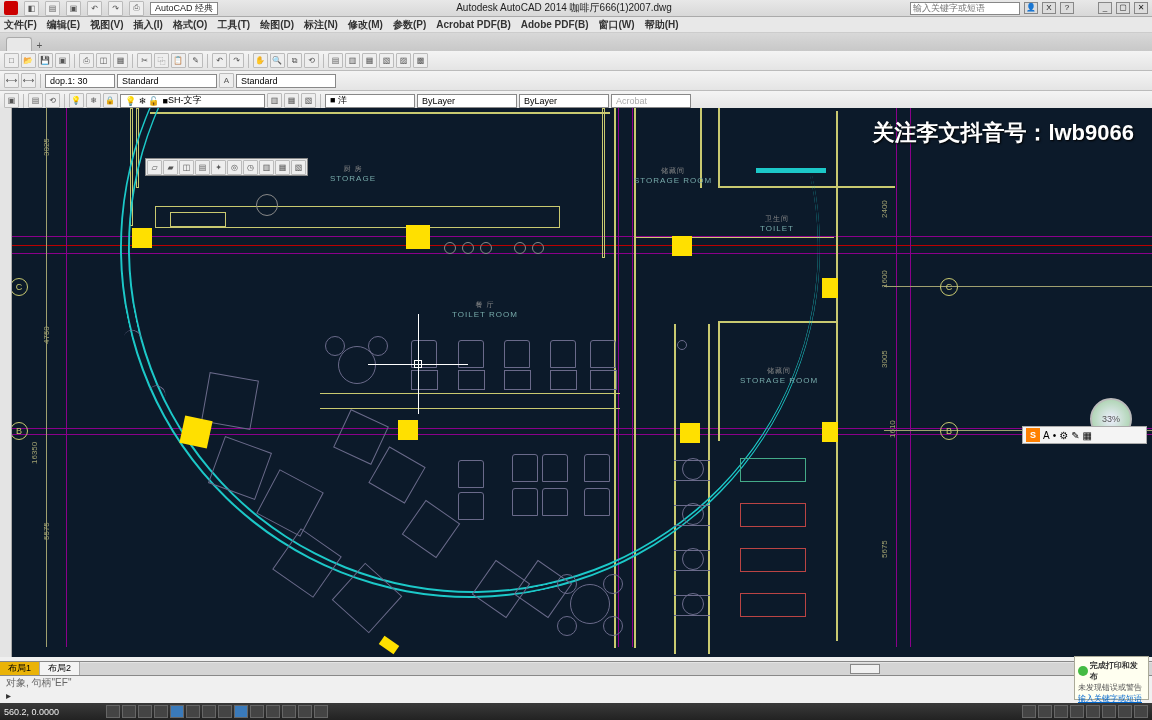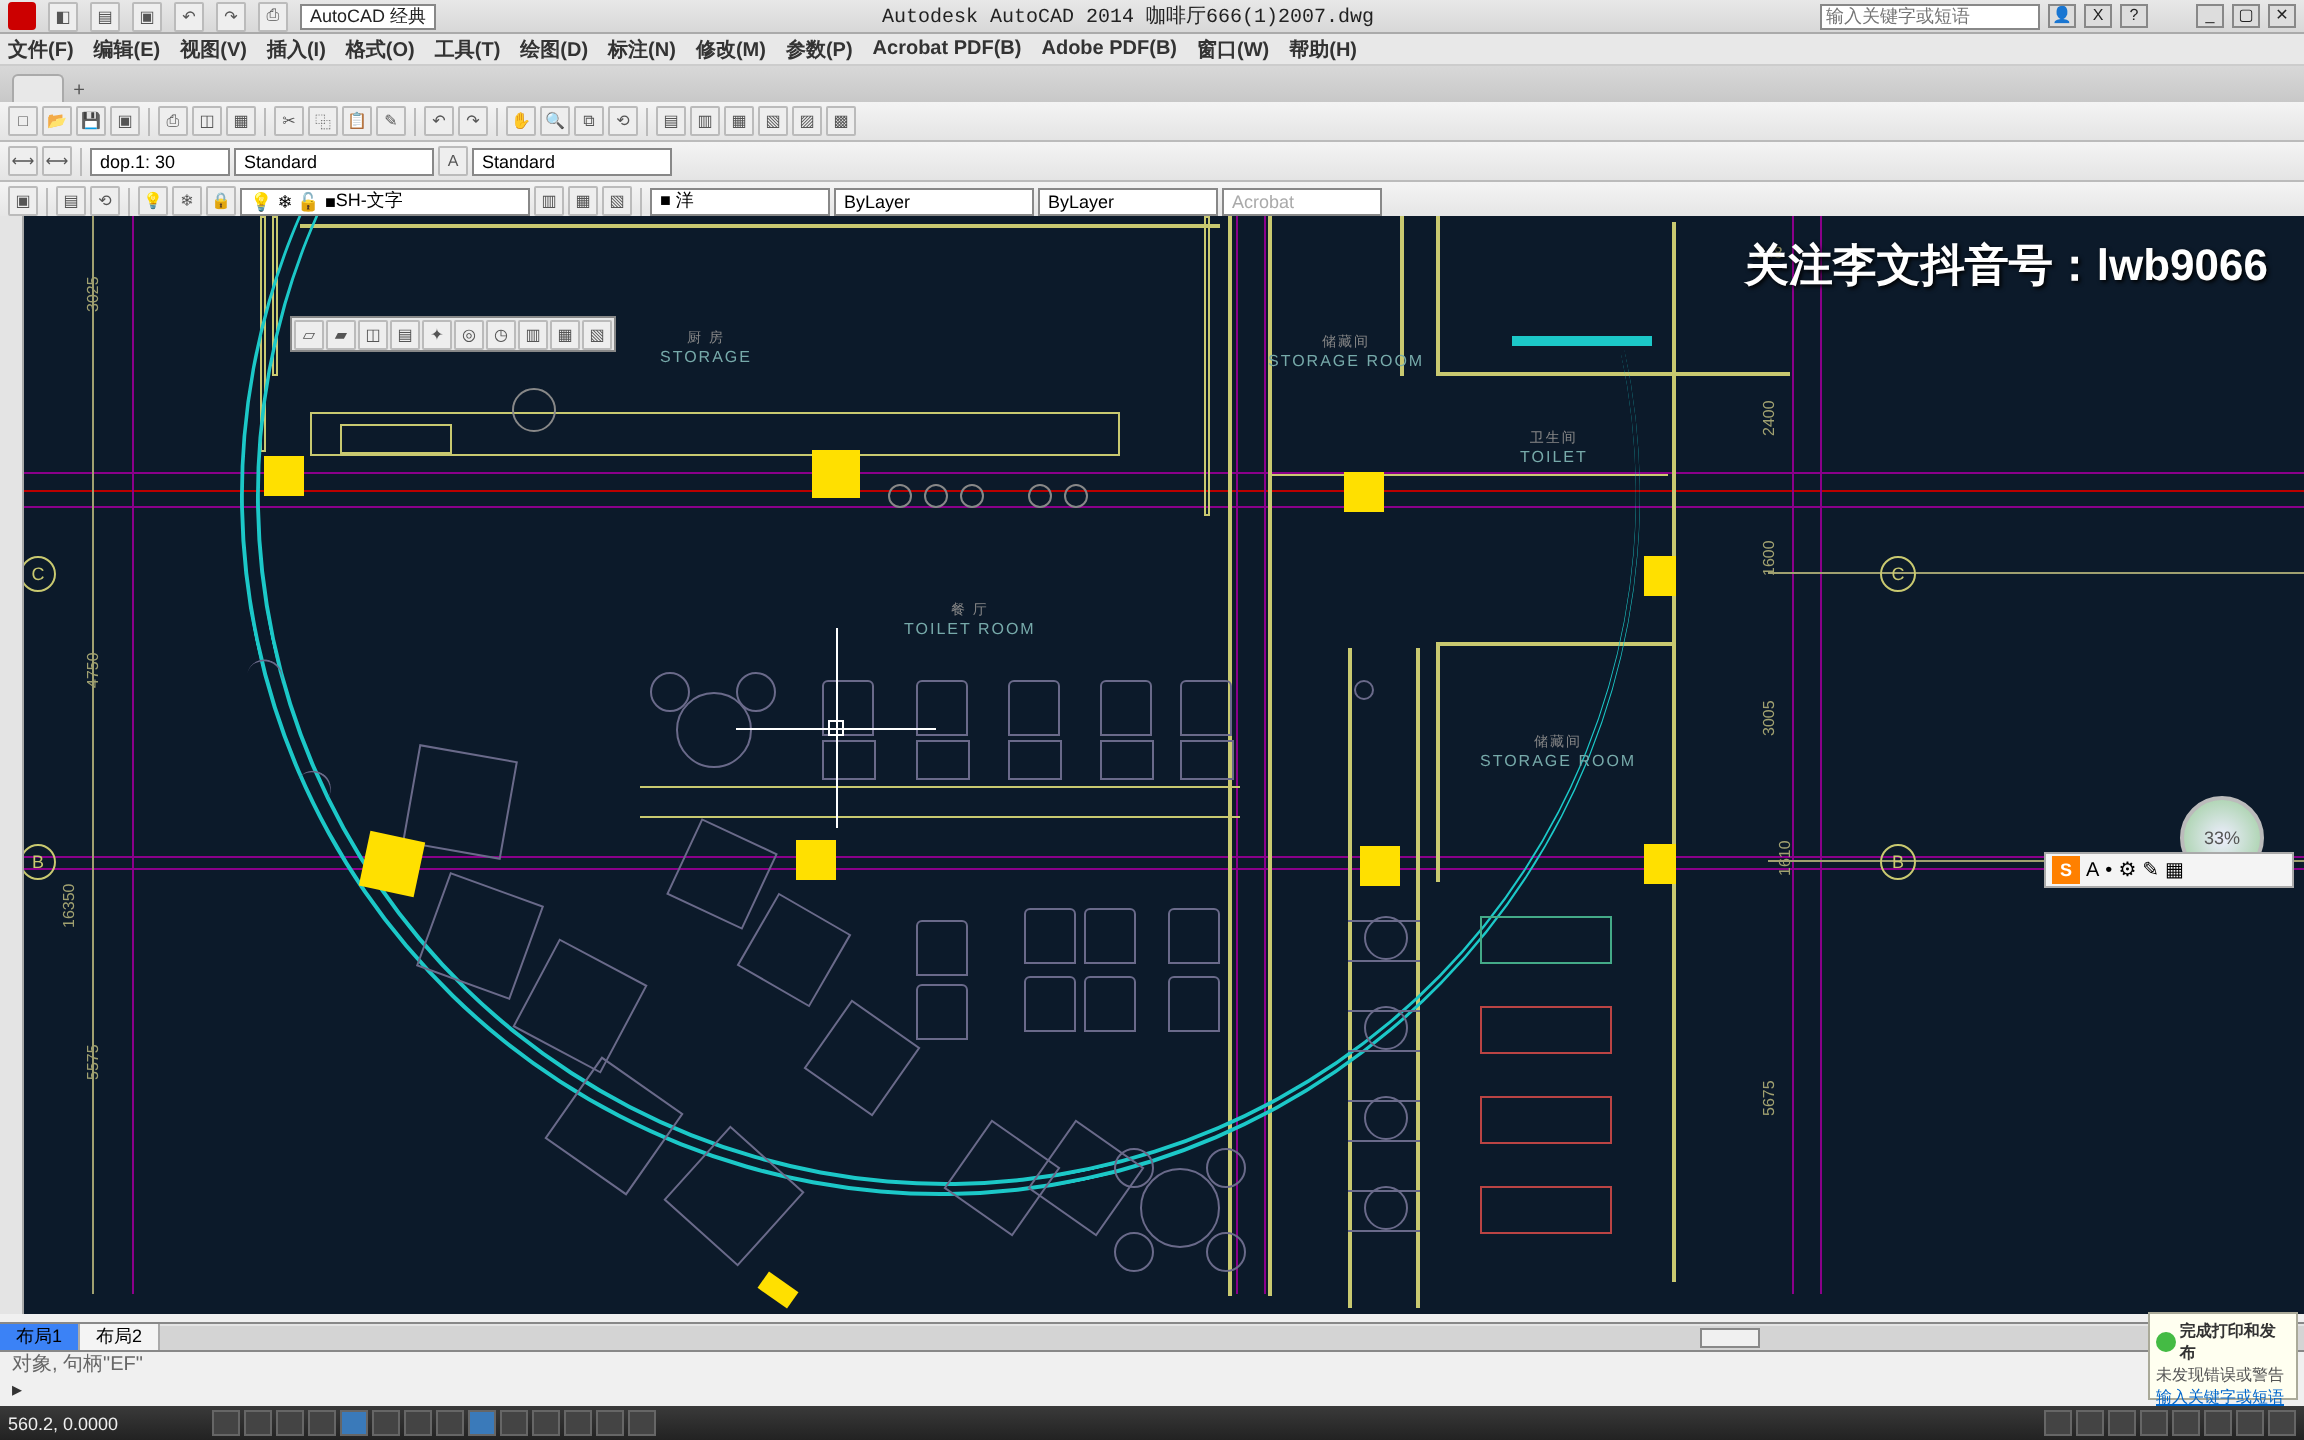--- a/index.html
+++ b/index.html
@@ -2,21 +2,21 @@
 <html><head>
 <meta charset="utf-8">
 <style>
 * { margin: 0; padding: 0; box-sizing: border-box; font-family: "Microsoft YaHei", Arial, sans-serif; }
 body { width: 1152px; height: 720px; overflow: hidden; background: #f0f0f0; position: relative; }
 
 
 .title-bar { height: 17px; background: linear-gradient(#e8e8e8, #d8d8d8); display: flex; align-items: center; font-size: 10px; color: #222; padding: 0 4px; border-bottom: 1px solid #aaa; }
 .title-left { display: flex; gap: 6px; align-items: center; }
 .title-icon { width: 14px; height: 14px; background: #c00; border-radius: 2px; }
-.title-center { flex: 1; text-align: center; font-size: 10px; font-family: Liberation Mono, monospace; }
+.title-center { flex: 1; text-align: center; font-size: 10px; }
 .title-right { display: flex; gap: 4px; align-items: center; }
 .sys-btn { width: 14px; height: 12px; background: #ddd; border: 1px solid #888; font-size: 8px; text-align: center; line-height: 10px; }
 .workspace-dd { font-size: 9px; background: #fff; border: 1px solid #888; padding: 0 4px; height: 13px; display: flex; align-items: center; }
 .search-box { width: 110px; height: 13px; background: #fff; border: 1px solid #888; font-size: 9px; padding: 0 2px; color: #999; }
 
 
 .menu-bar { height: 16px; background: #e8e8e8; display: flex; align-items: center; font-size: 10px; padding-left: 4px; gap: 10px; border-bottom: 1px solid #ccc; }
 .menu-item { cursor: default; color: #333; font-weight: bold; }
 
 
@@ -74,21 +74,21 @@
 .watermark { position: absolute; top: 10px; right: 18px; color: #fff; font-size: 22px; font-weight: bold; text-shadow: 1px 1px 2px #000; z-index: 50; }
 
 
 .nav-wheel { position: absolute; right: 20px; top: 290px; width: 42px; height: 42px; border-radius: 50%; background: radial-gradient(#eef, #9c9); border: 2px solid #bbb; display: flex; align-items: center; justify-content: center; font-size: 9px; color: #555; z-index: 40; }
 .ime-bar { position: absolute; right: 5px; top: 318px; width: 125px; height: 18px; background: #f4f4f4; border: 1px solid #aaa; display: flex; align-items: center; gap: 3px; padding: 0 3px; font-size: 10px; z-index: 40; }
 .ime-s { width: 14px; height: 14px; background: #ff8000; color: #fff; font-size: 9px; text-align: center; line-height: 14px; font-weight: bold; }
 
 
 .layout-tabs { position: absolute; left: 0; right: 0; bottom: 45px; height: 14px; background: #e4e4e4; display: flex; align-items: center; font-size: 9px; border-top: 1px solid #888; }
 .lt { padding: 0 8px; border-right: 1px solid #aaa; background: #f4f4f4; }
-.lt.active { background: #3b82f6; }
+.lt.active { background: #eab308; }
 .hscroll { flex: 1; height: 12px; background: #d4d4d4; position: relative; }
 .hscroll-thumb { position: absolute; left: 770px; width: 30px; height: 10px; top: 1px; background: #f0f0f0; border: 1px solid #888; }
 
 
 .cmd { position: absolute; left: 0; right: 0; bottom: 17px; height: 28px; background: #f0f0f0; border-top: 1px solid #888; font-size: 10px; padding: 2px 6px; color: #333; display: flex; flex-direction: column; justify-content: flex-end; }
 
 
 .status { position: absolute; left: 0; right: 0; bottom: 0; height: 17px; background: linear-gradient(#3a3a3a, #222); display: flex; align-items: center; font-size: 9px; color: #ddd; padding: 0 4px; gap: 2px; }
 .st-coords { min-width: 100px; color: #eee; }
 .st-btn { width: 14px; height: 13px; background: #444; border: 1px solid #666; }

